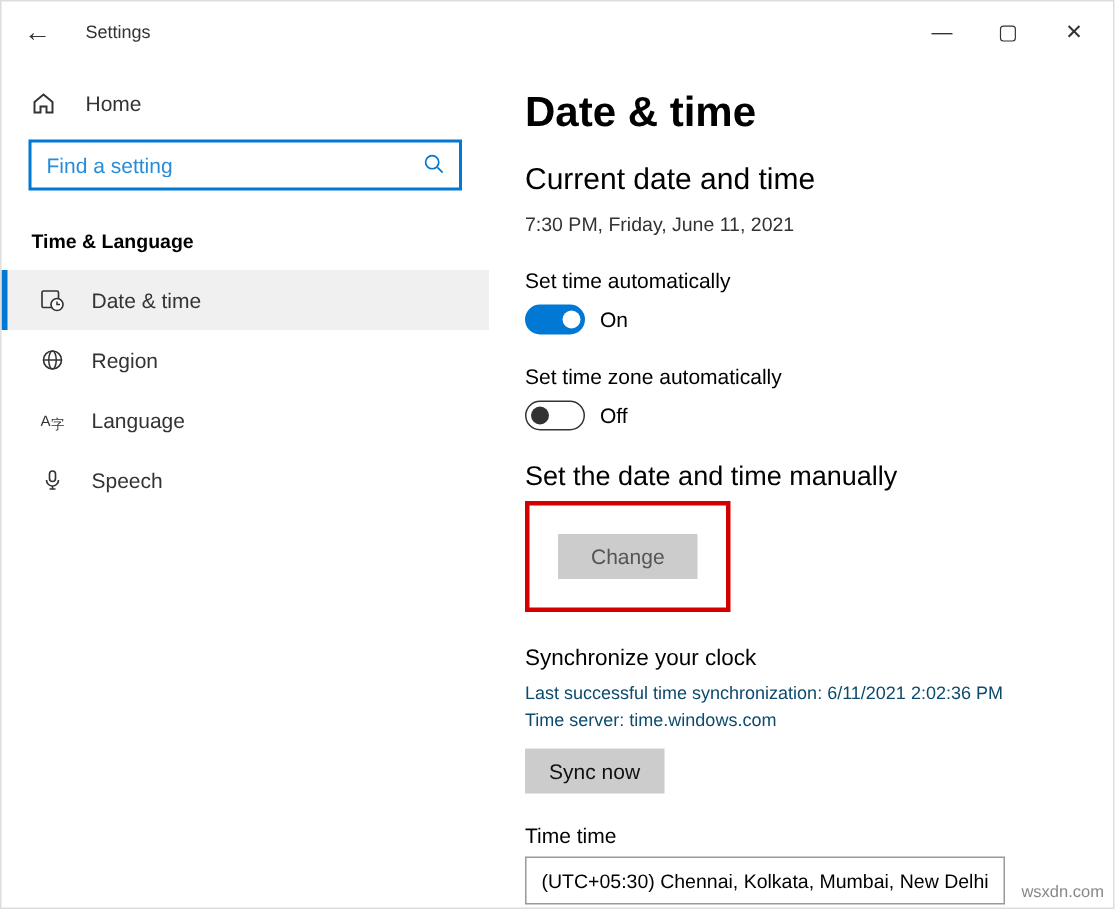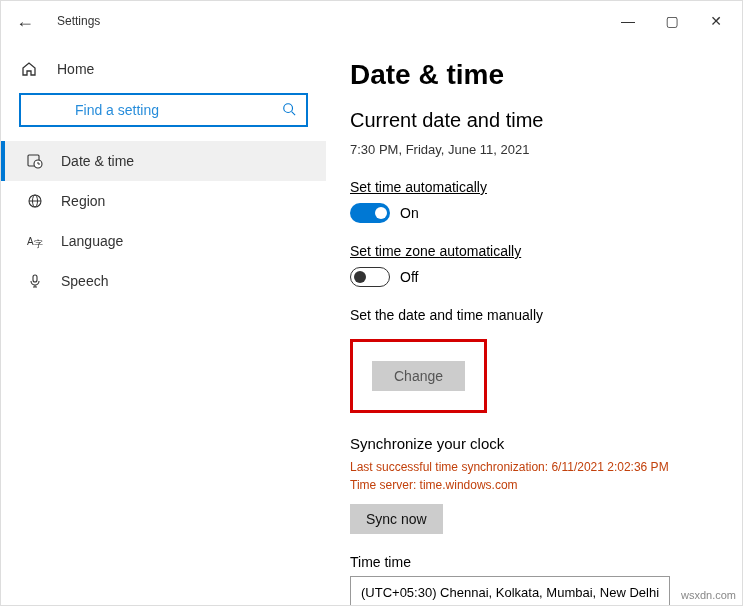--- a/index.html
+++ b/index.html
@@ -8,46 +8,46 @@
     .back-btn { width: 40px; height: 40px; display: flex; align-items: center; justify-content: center; font-size: 18px; color: #333; }
     .app-title { font-size: 12px; padding-left: 12px; color: #333; }
     .win-controls { margin-left: auto; display: flex; }
     .win-btn { width: 44px; height: 36px; display: flex; align-items: center; justify-content: center; font-size: 14px; color: #333; }
     .content-wrap { display: flex; height: 566px; }
     .sidebar { width: 325px; padding: 12px 0; }
     .home-row { display: flex; align-items: center; padding: 8px 20px; font-size: 14px; color: #333; }
     .home-row .icon { width: 20px; margin-right: 16px; display: flex; }
     .search-wrap { padding: 8px 18px 14px 18px; }
     .search-box { border: 2px solid #0078d4; height: 34px; display: flex; align-items: center; padding: 0 10px; }
-    .search-box input { border: none; outline: none; flex: 1; font-size: 14px; color: #b91c1c; background: transparent; margin-left: 44px; }
+    .search-box input { border: none; outline: none; flex: 1; font-size: 14px; color: #b91c1c; background: transparent; }
     .search-box input::placeholder { color: #0078d4; opacity: 0.85; }
     .search-icon { color: #0078d4; font-size: 14px; }
     .category-title { font-size: 13px; font-weight: 600; padding: 12px 20px 12px 20px; }
     .nav-item { display: flex; align-items: center; padding: 12px 20px; font-size: 14px; color: #333; border-left: 4px solid transparent; }
     .nav-item.selected { border-left-color: #0078d4; background: #f0f0f0; }
     .nav-item .icon { width: 20px; margin-right: 16px; display: flex; align-items: center; justify-content: center; color: #333; }
     .main { flex: 1; padding: 18px 24px 0 24px; overflow: hidden; }
     .page-title { font-size: 28px; font-weight: 600; margin-bottom: 18px; }
     .section-subtitle { font-size: 20px; font-weight: 400; margin-bottom: 10px; }
     .current-dt { font-size: 13px; color: #333; margin-bottom: 22px; }
-    .toggle-label { font-size: 14px; margin-bottom: 8px; text-decoration: underline; }
+    .toggle-label { font-size: 14px; margin-bottom: 8px; }
     .toggle-row { display: flex; align-items: center; margin-bottom: 20px; }
     .toggle { width: 40px; height: 20px; border-radius: 10px; display: flex; align-items: center; padding: 0 3px; }
     .toggle.on { background: #0078d4; justify-content: flex-end; }
     .toggle.off { background: #fff; border: 1px solid #333; justify-content: flex-start; }
     .toggle-knob { width: 12px; height: 12px; border-radius: 50%; }
     .toggle.on .toggle-knob { background: #fff; }
     .toggle.off .toggle-knob { background: #333; }
     .toggle-state { font-size: 14px; margin-left: 10px; }
-    .manual-label { font-size: 14px; margin-bottom: 16px; }
+    .manual-label { font-size: 18px; margin-bottom: 6px; }
     .highlight-box { border: 3px solid #d40000; display: inline-block; padding: 19px; margin-bottom: 22px; }
     .btn { background: #ccc; border: none; padding: 7px 22px; font-size: 14px; color: #555; }
     .btn.sync { color: #111; padding: 7px 16px; }
     .sync-title { font-size: 15px; margin-bottom: 6px; }
-    .sync-info { font-size: 12px; color: #c2410c; line-height: 1.5; margin-bottom: 10px; }
+    .sync-info { font-size: 12px; color: #0c4a6e; line-height: 1.5; margin-bottom: 10px; }
     .tz-label { font-size: 14px; margin-top: 20px; margin-bottom: 6px; }
     .tz-select { border: 1px solid #999; padding: 6px 10px; font-size: 13px; width: 320px; white-space: nowrap; overflow: hidden; height: 32px; display: flex; align-items: center; }
     .attrib { position: absolute; bottom: 4px; right: 6px; font-size: 11px; color: #888; }
   </style>
 </head>
 <body>
 
 <div class="titlebar">
   <div class="back-btn">
     <span>←</span>
@@ -80,20 +80,21 @@
       <div class="search-box">
         <input type="text" placeholder="Find a setting" style="">
         <span class="search-icon">
           <svg width="14" height="14" viewBox="0 0 16 16">
               <circle cx="7" cy="7" r="5" fill="none" stroke="#0078d4" stroke-width="1.3"></circle>
               <line x1="11" y1="11" x2="15" y2="15" stroke="#0078d4" stroke-width="1.3"></line>
             </svg>
         </span>
       </div>
     </div>
+    <div class="category-title">Time &amp; Language</div>
 
     <div class="nav-item selected">
       <span class="icon">
         <svg width="16" height="16" viewBox="0 0 16 16">
             <rect x="1" y="2" width="11" height="11" rx="1" fill="none" stroke="#333" stroke-width="1.1"></rect>
             <circle cx="11" cy="11" r="4" fill="#fff" stroke="#333" stroke-width="1.1"></circle>
             <path d="M11 9 V11 H13" fill="none" stroke="#333" stroke-width="1"></path>
           </svg>
       </span>
       <span>Date &amp; time</span>

